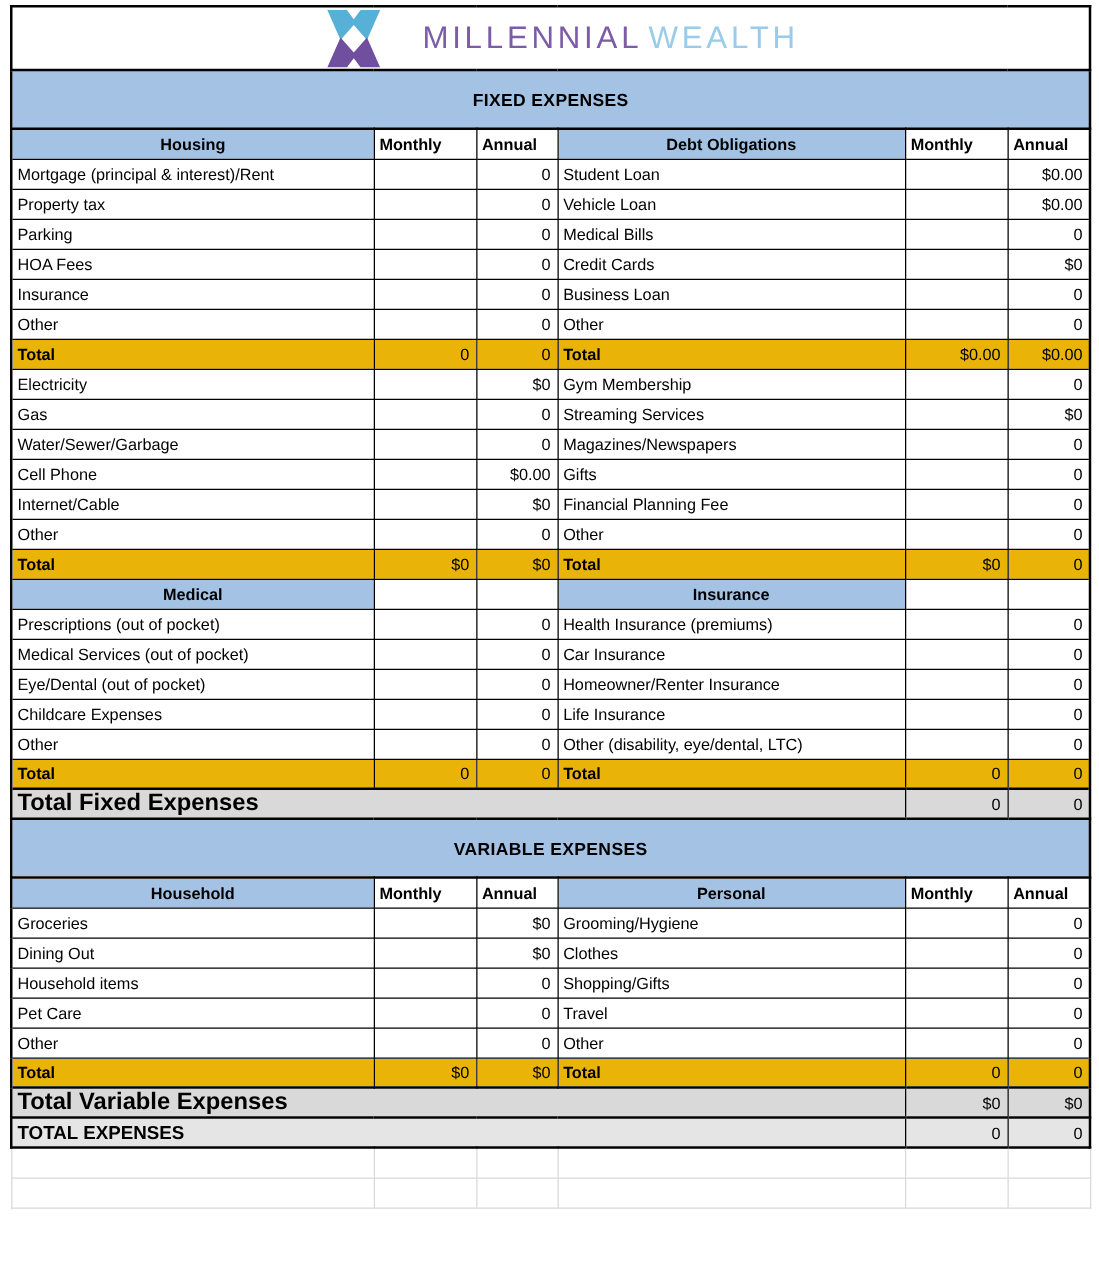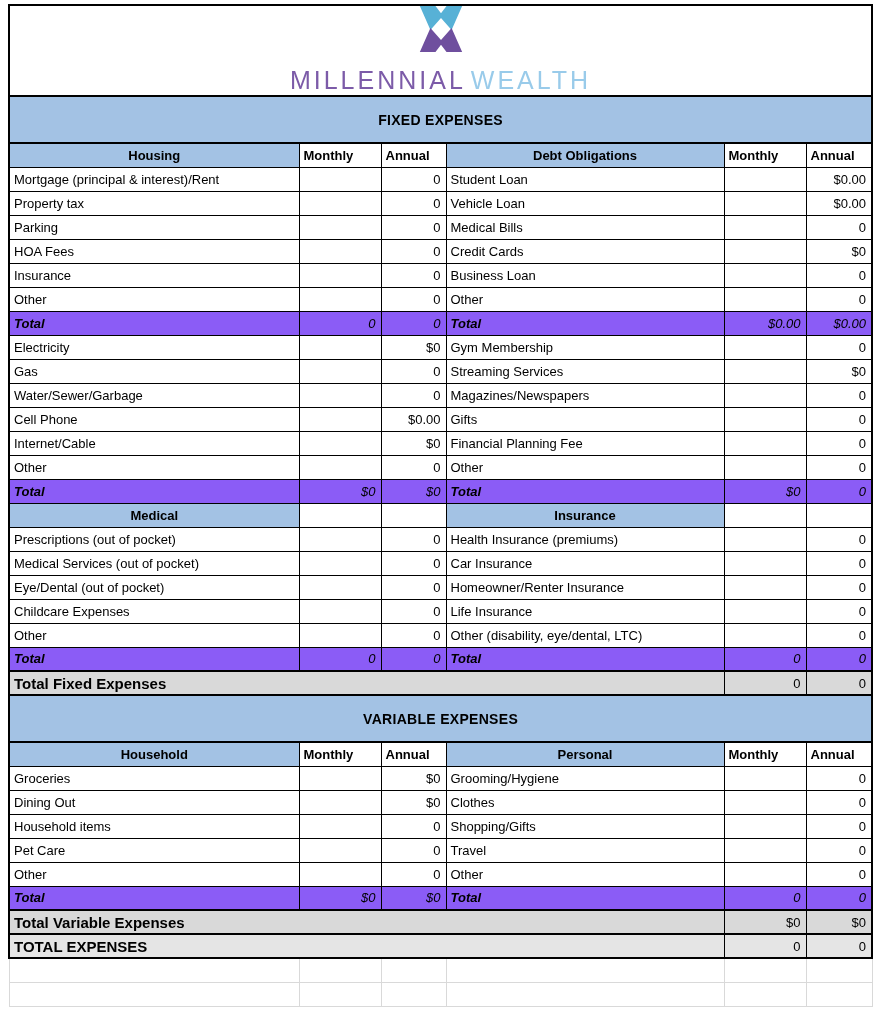--- a/index.html
+++ b/index.html
@@ -22,33 +22,33 @@
   tr.logo-row td{border-top:2px solid #000;border-bottom:2px solid #000;height:51px;}
   tr.banner-row td{
     background:#A3C2E4;font-weight:bold;font-size:14px;text-align:center;
     height:47px;border-top:2px solid #000;border-bottom:2px solid #000;
     letter-spacing:.3px;
   }
   td.group-title{background:#A3C2E4;font-weight:bold;text-align:center;margin-top:16px;}
   td.col-head{font-weight:bold;text-align:left;}
   td.label-cell{text-align:left;}
   td.val-cell{text-align:right;padding-right:5px;}
-  tr.total-row td{background:#8b5cf6;font-style:italic;}
+  tr.total-row td{background:#eab308;}
   tr.total-row td.label-cell{font-weight:bold;}
   tr.band-row td{
     background:#D9D9D9;border-top:2px solid #000;border-bottom:2px solid #000;
   }
-  tr.band-row td.band-label{font-weight:bold;font-size:15px;}
+  tr.band-row td.band-label{font-weight:bold;font-size:19px;}
   tr.grand-row td{
     background:#e5e5e5;border-top:2px solid #000;border-bottom:2px solid #000;
   }
   tr.grand-row td.band-label{font-weight:bold;font-size:15px;}
   tr.ghost td{border:1px solid #D9D9D9;background:#fff;}
   
-  .logo{display:flex;align-items:center;justify-content:center;gap:14px;height:100%;flex-direction:column;}
+  .logo{display:flex;align-items:center;justify-content:center;gap:14px;height:100%;}
   .logo svg{display:block;}
   .brand{font-size:25px;letter-spacing:3px;font-weight:400;}
   .brand .first{color:#7C5BA8;}
   .brand .second{color:#99CBEA;margin-left:5px;}
 </style>
 </head>
 <body>
 
 <div class="sheet-wrap">
   <table class="sheet">

